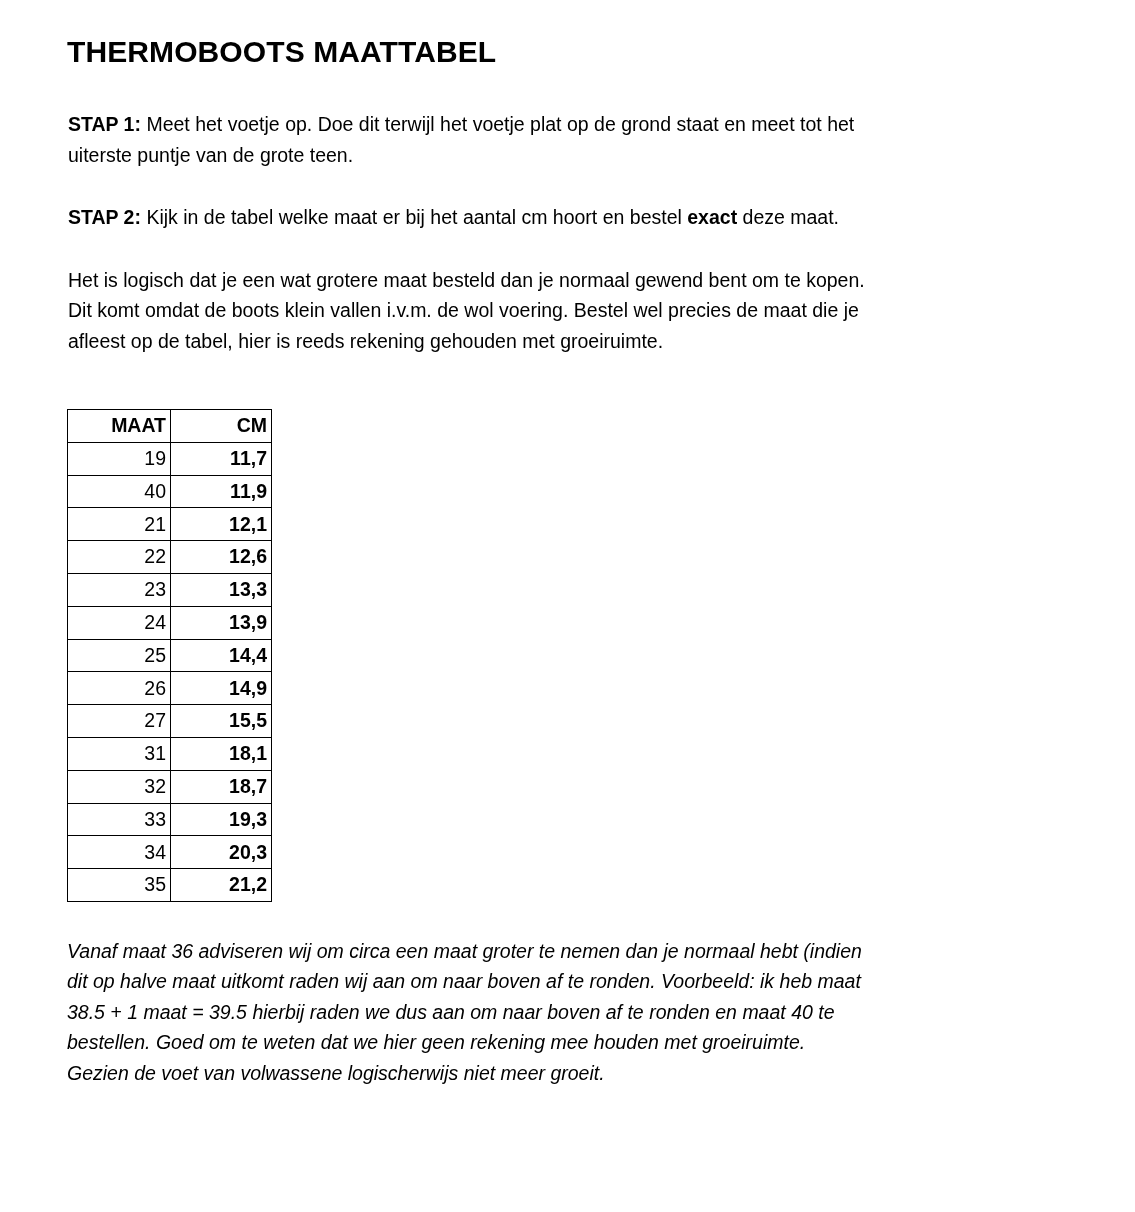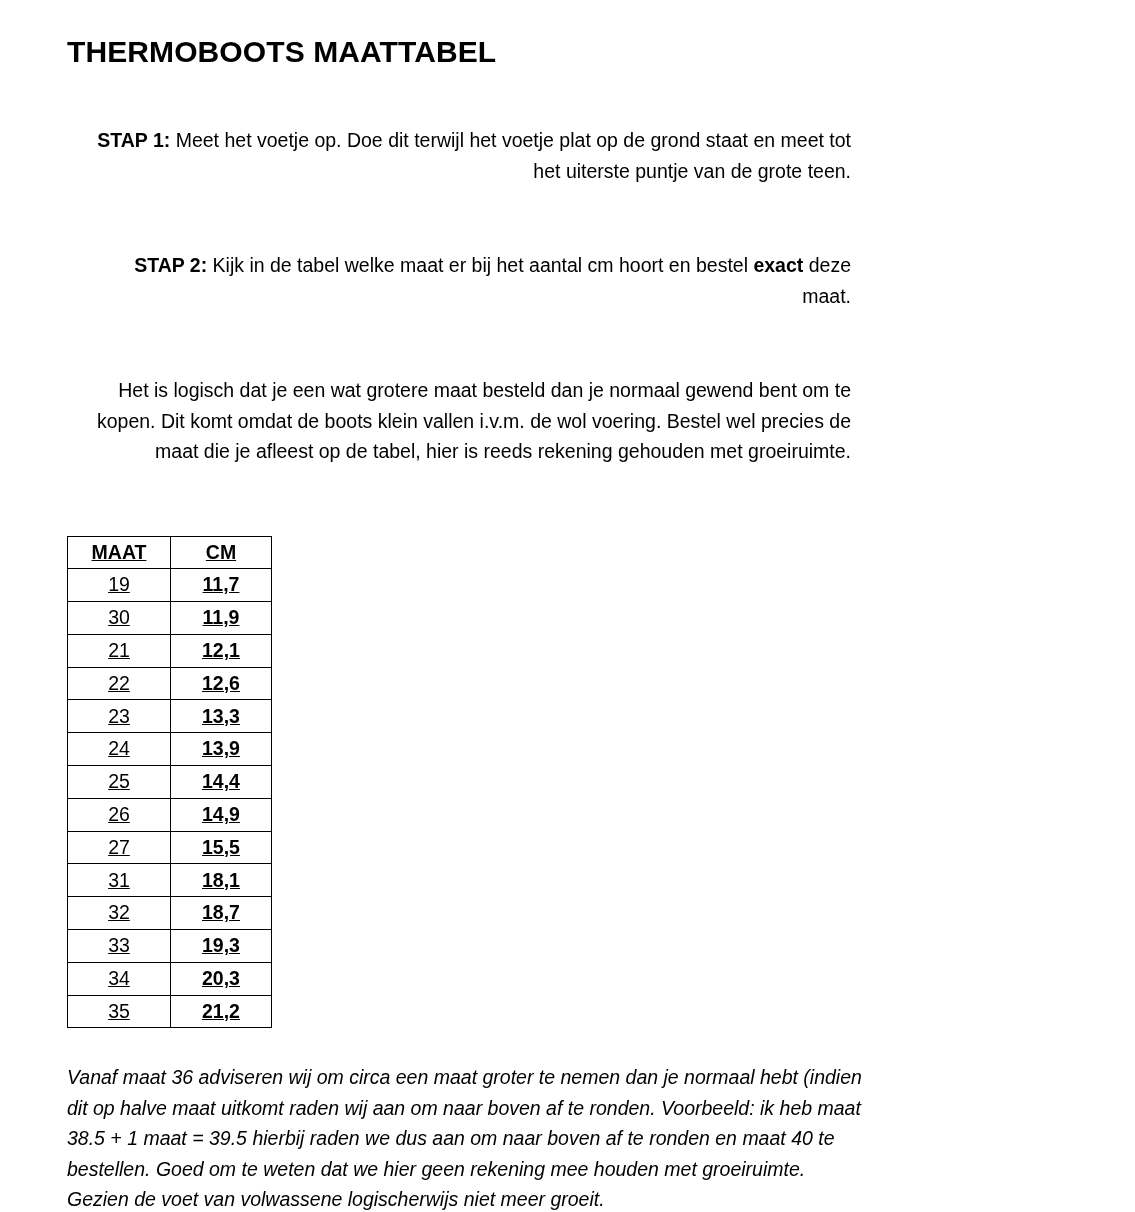--- a/index.html
+++ b/index.html
@@ -35,22 +35,22 @@
     padding-top: 6px;
   }
 
   .spacer-lg { height: 38px; }
   .spacer-md { height: 30px; }
 
   .para {
     font-size: 19.5px;
     line-height: 30.5px;
     max-width: 960px;
-    margin: 17px;
-    text-align: right;
+    margin: 1px;
+    text-align: left;
   }
 
   .para b, .lead {
     font-weight: bold;
   }
 
   .para-italic {
     font-style: italic;
     font-size: 19.5px;
     line-height: 30.5px;
@@ -61,27 +61,26 @@
   
   .size-table {
     border-collapse: collapse;
     table-layout: fixed;
     margin: 0;
   }
 
   .size-table td,
   .size-table th {
     border: 1.6px solid #000000;
-    text-align: center;
+    text-align: right;
     vertical-align: middle;
     height: 31.8px;
     padding: 0 4px;
     font-size: 19.5px;
     line-height: 1;
-    text-decoration: underline;
   }
 
   .col-maat { width: 103px; }
   .col-cm   { width: 101px; }
 
   .size-table th {
     font-weight: bold;
     font-size: 19.5px;
   }
 
@@ -124,21 +123,21 @@
         <th>MAAT</th>
         <th>CM</th>
       </tr>
     </thead>
     <tbody>
         <tr>
           <td class="cell-maat">19</td>
           <td class="cell-cm">11,7</td>
         </tr>
         <tr>
-          <td class="cell-maat">30</td>
+          <td class="cell-maat">40</td>
           <td class="cell-cm">11,9</td>
         </tr>
         <tr>
           <td class="cell-maat">21</td>
           <td class="cell-cm">12,1</td>
         </tr>
         <tr>
           <td class="cell-maat">22</td>
           <td class="cell-cm">12,6</td>
         </tr>

